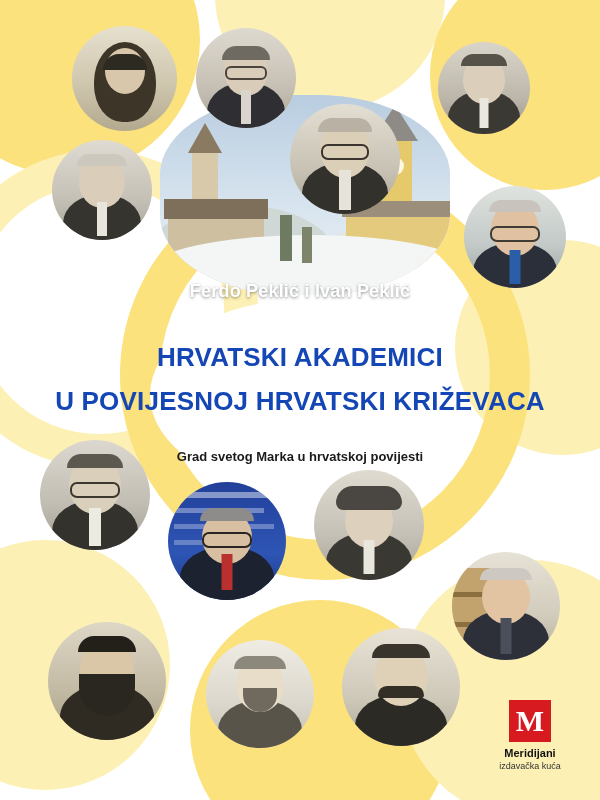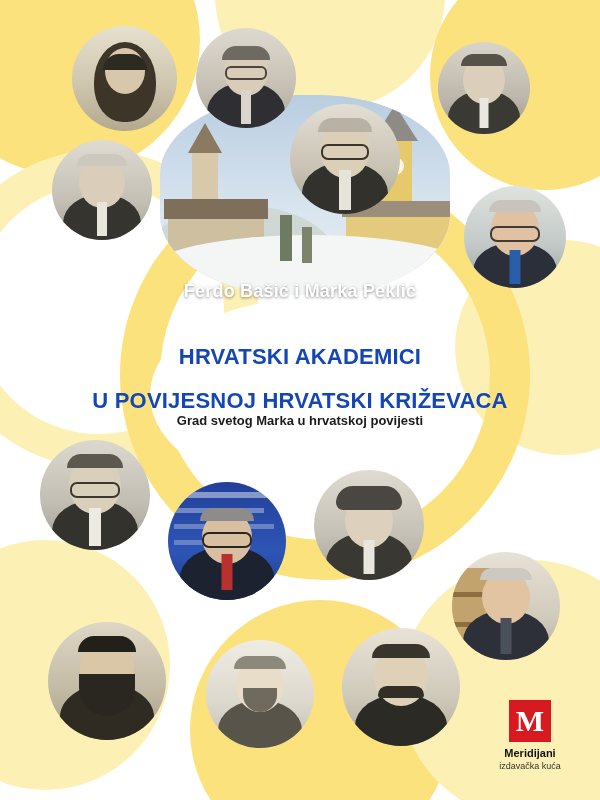--- a/index.html
+++ b/index.html
@@ -61,21 +61,21 @@
     font-weight: bold;
     letter-spacing: .2px;
     text-shadow: 0 1px 3px rgba(0,0,0,.45);
   }
   .title {
     position: absolute;
     width: 100%;
     text-align: center;
     color: #1447b5;
     font-weight: bold;
-    font-size: 22px;
+    font-size: 26px;
     letter-spacing: .2px;
     line-height: 40px;
   }
   .subtitle {
     position: absolute;
     width: 100%;
     text-align: center;
     color: #1a1a1a;
     font-weight: bold;
     font-size: 13px;
@@ -209,26 +209,26 @@
 
   <div class="portrait" style="left:464px; top:186px; width:102px; height:102px;
               background:linear-gradient(180deg,#dfe3e0 0%,#c2c9c6 58%,#9aa3a1 100%);">
     <div class="ph-figure" style="top:56px;width:84px;height:58px;background:#2b2f3a;"></div>
     <div class="ph-figure" style="top:16px;width:48px;height:54px;background:#e0c2a2;border-radius:50%;"></div>
     <div style="position:absolute;left:50%;top:14px;transform:translateX(-50%);width:52px;height:12px;background:#c8c4bd;border-radius:26px 26px 0 0;"></div>
     <div style="position:absolute;left:50%;top:40px;transform:translateX(-50%);width:46px;height:12px;border:2px solid #403b33;border-radius:7px;"></div>
     <div style="position:absolute;left:50%;top:64px;transform:translateX(-50%);width:11px;height:34px;background:#2b5ea8;"></div>
   </div>
 
-  <div class="authors" style="top:281px;">Ferdo Bašić i Marka Peklić</div>
+  <div class="authors" style="top:281px;">Ferdo Peklić i Ivan Peklić</div>
 
   <div class="title" style="top:337px;">HRVATSKI AKADEMICI</div>
   <div class="title" style="top:381px;">U POVIJESNOJ HRVATSKI KRIŽEVACA</div>
 
-  <div class="subtitle" style="top:413px;">Grad svetog Marka u hrvatskoj povijesti</div>
+  <div class="subtitle" style="top:449px;">Grad svetog Marka u hrvatskoj povijesti</div>
 
   <div class="portrait" style="left:40px; top:440px; width:110px; height:110px;
               background:linear-gradient(180deg,#ddd8cf 0%,#c2bdb3 58%,#a19c93 100%);">
     <div class="ph-figure" style="top:60px;width:86px;height:62px;background:#33322d;"></div>
     <div class="ph-figure" style="top:16px;width:52px;height:58px;background:#dacfbb;border-radius:50%;"></div>
     <div style="position:absolute;left:50%;top:14px;transform:translateX(-50%);width:56px;height:14px;background:#5c5850;border-radius:28px 28px 0 0;"></div>
     <div style="position:absolute;left:50%;top:42px;transform:translateX(-50%);width:46px;height:12px;border:2px solid #3d382f;border-radius:7px;"></div>
     <div style="position:absolute;left:50%;top:68px;transform:translateX(-50%);width:12px;height:38px;background:#edeae2;"></div>
   </div>
 

